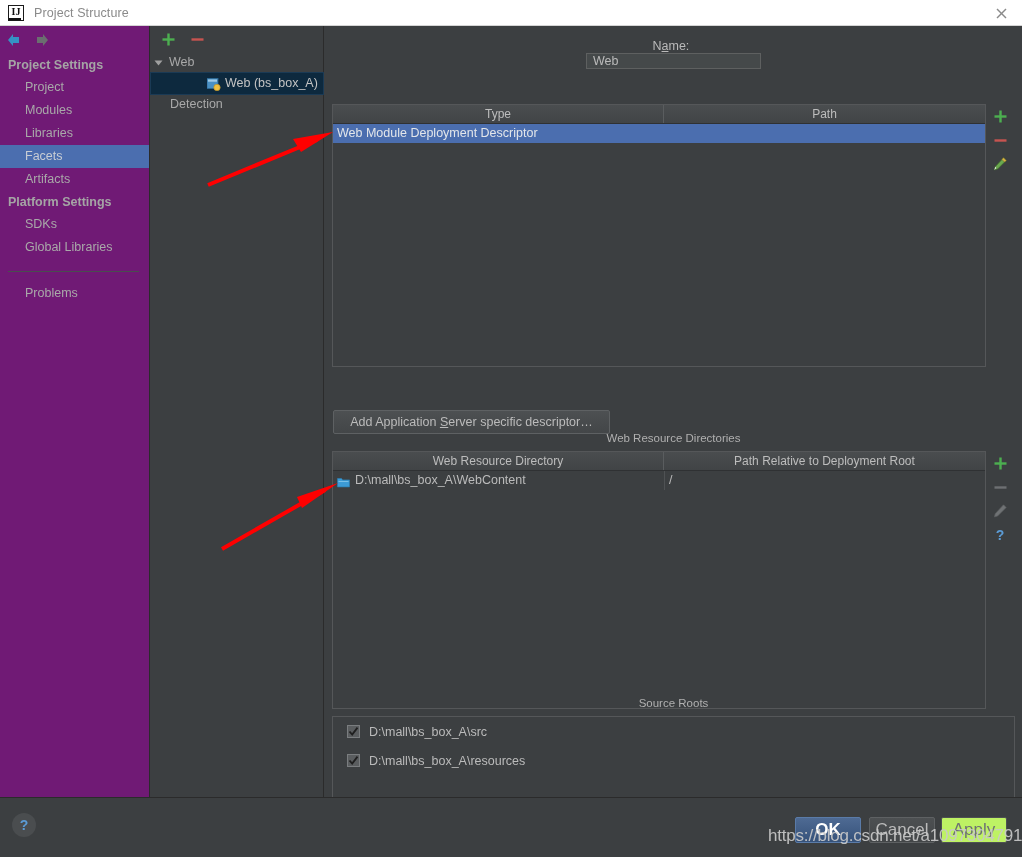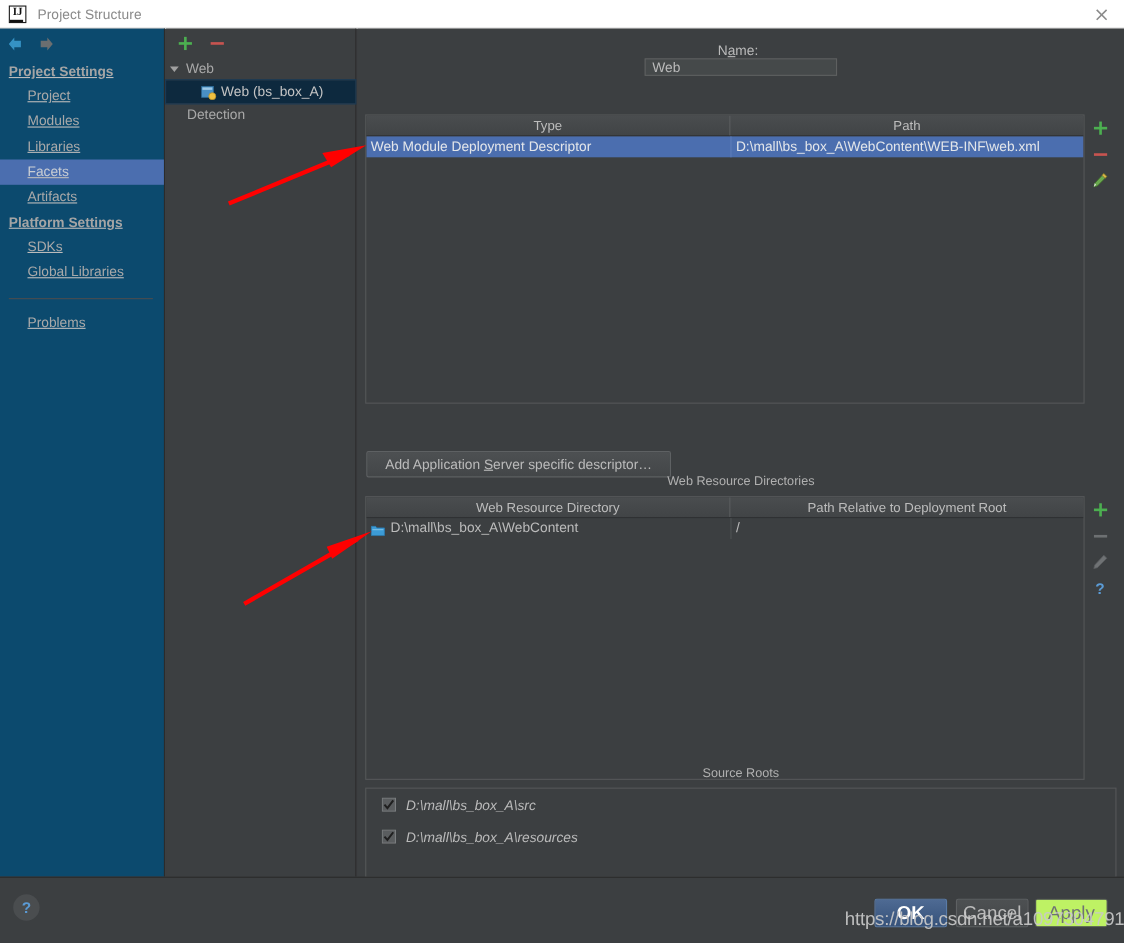--- a/index.html
+++ b/index.html
@@ -74,23 +74,22 @@
     display: flex; align-items: center; justify-content: center;
     cursor: pointer;
   }
   .tb-close svg { display: block; }
 
   
   .sidebar {
     position: absolute;
     left: 0; top: 26px;
     width: 150px; height: 771px;
-    background: #0c4a6e;
+    background: #701a75;
     border-right: 1px solid #2b2b2b;
-    text-decoration: underline;
   }
   .nav-arrows {
     height: 28px;
     display: flex;
     align-items: center;
     padding-left: 5px;
     gap: 10px;
   }
   .nav-arrow { width: 18px; height: 18px; cursor: pointer; display:block; }
 
@@ -136,21 +135,21 @@
   .tree-row {
     font-size: 12.5px;
     color: #a9a9a9;
     height: 21px;
     line-height: 21px;
     display: flex;
     align-items: center;
     cursor: pointer;
   }
   .tree-row.level0 { padding-left: 5px; }
-  .tree-row.level1 { padding-left: 32px; text-align: right; }
+  .tree-row.level1 { padding-left: 56px; text-align: right; }
   .tree-row.level0b { padding-left: 19px; }
   .tree-row.selected {
     background: #0d293e;
     color: #c4c4c4;
     outline: 1px solid #1a3a55;
   }
   .tri {
     width: 0; height: 0;
     border-left: 5px solid #a0a0a0;
     border-top: 4px solid transparent;
@@ -303,21 +302,20 @@
     border: 1px solid #555759;
     background: #3c3f41;
   }
   .sr-row {
     display: flex;
     align-items: center;
     height: 29px;
     padding-left: 14px;
     font-size: 12.5px;
     color: #bbbbbb;
-    font-style: italic;
   }
   .cbx {
     width: 13px; height: 13px;
     margin-right: 9px;
     flex: 0 0 auto;
     position: relative;
   }
 
   
   .bottombar {
@@ -472,21 +470,20 @@
     </div>
 
     <div class="tbl" style="left:7px; top:77px; top:78px; width:654px; height:263px; top:78px;">
       <div class="tbl-head">
         <div class="th" style="width:331px;">Type</div>
         <div class="th" style="width:321px;">Path</div>
       </div>
       <div class="tbl-body">
         <div class="tr selected">
           <div class="td" style="width:331px;">Web Module Deployment Descriptor</div>
-          <div class="td divider" style="width:321px;">D:\mall\bs_box_A\WebContent\WEB-INF\web.xml</div>
         </div>
       </div>
     </div>
 
     <div class="tbl-side" style="left:663px; top:78px;">
       <div class="sbtn">
         <svg width="15" height="15" viewBox="0 0 15 15">
           <rect x="6.3" y="1.5" width="2.4" height="12" fill="#4caf50"></rect>
           <rect x="1.5" y="6.3" width="12" height="2.4" fill="#4caf50"></rect>
         </svg>

